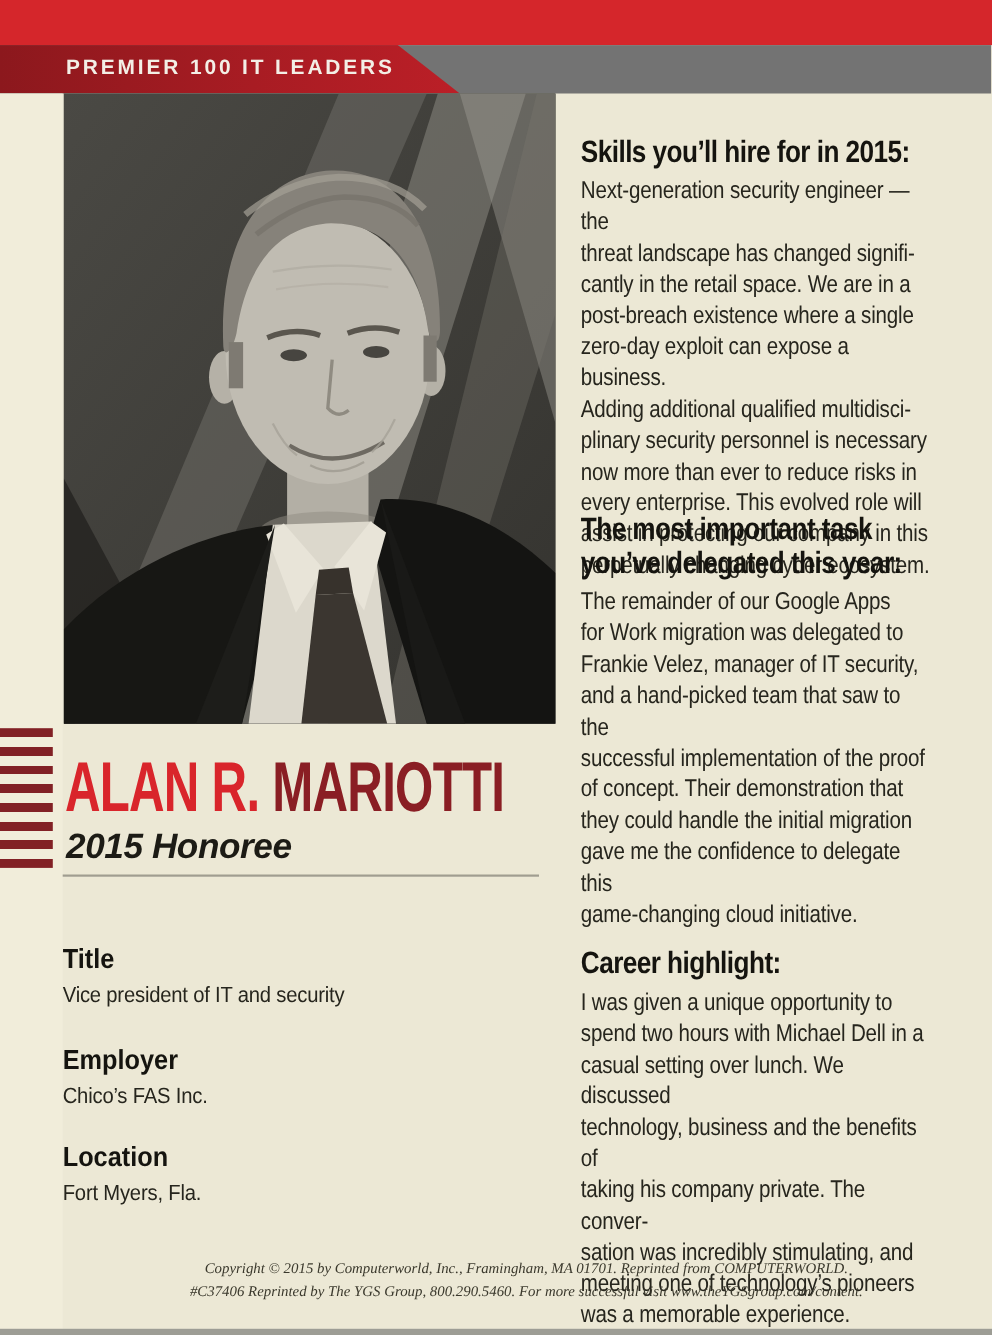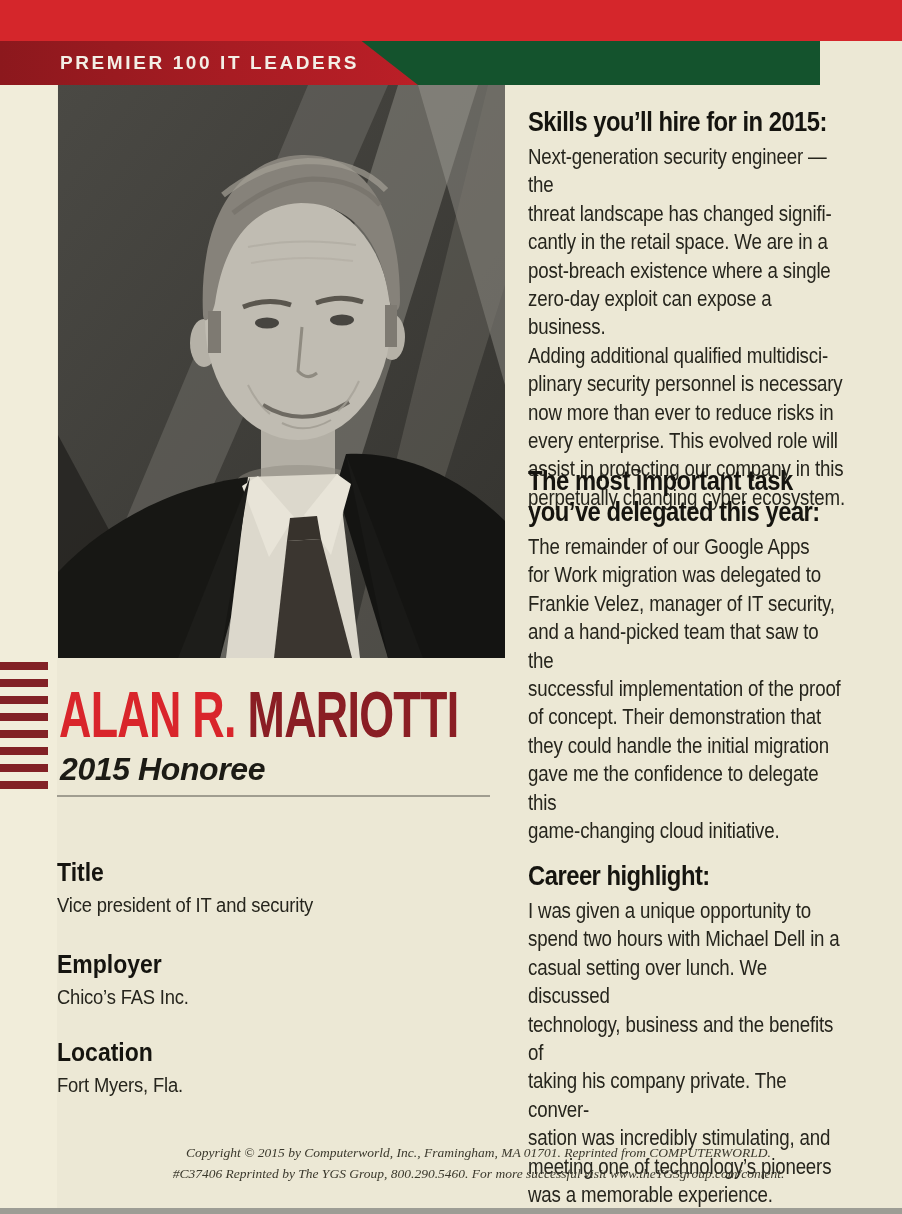--- a/index.html
+++ b/index.html
@@ -9,22 +9,22 @@
     font-family: "Liberation Sans", sans-serif;
     background: #ece8d5;
     overflow: hidden;
   }
   
   .top-red {
     position: absolute; left: 0; top: 0; width: 902px; height: 41px;
     background: #d5262b;
   }
   .band {
-    position: absolute; left: 0; top: 41px; width: 820px; height: 44px;
-    background: #14532d;
+    position: absolute; left: 0; top: 41px; width: 901px; height: 44px;
+    background: #737373;
   }
   .band-red {
     position: absolute; left: 0; top: 0; height: 100%; width: 418px;
     background: linear-gradient(90deg, #8c181d 0%, #a81c23 55%, #bb1f27 100%);
     clip-path: polygon(0 0, 86.5% 0, 100% 100%, 0 100%);
   }
   .band-label {
     position: absolute; left: 60px; top: 50%; transform: translateY(-52%);
     color: #f3efe6; font-size: 19px; font-weight: bold; letter-spacing: 2.6px;
     white-space: nowrap;
@@ -80,21 +80,21 @@
     font-size: 25px; font-weight: bold; color: #15140f; line-height: 30px;
     transform: scaleX(0.92); transform-origin: left top; white-space: nowrap;
   }
   .field .value {
     margin-top: 5px; font-size: 20px; color: #26251d; line-height: 26px;
     transform: scaleX(0.92); transform-origin: left top; white-space: nowrap;
     letter-spacing: -0.2px;
   }
   
   .qa-section { position: absolute; left: 528px; width: 374px; }
-  .qa-0 { top: 106px; }
+  .qa-0 { top: 122px; }
   .qa-1 { top: 465px; }
   .qa-2 { top: 860px; }
   .qa-heading {
     font-size: 28px; font-weight: bold; color: #15140f;
     line-height: 31px; letter-spacing: -0.6px;
     white-space: pre-line;
     transform: scaleX(0.85); transform-origin: left top;
   }
   .qa-body {
     margin-top: 6px;

